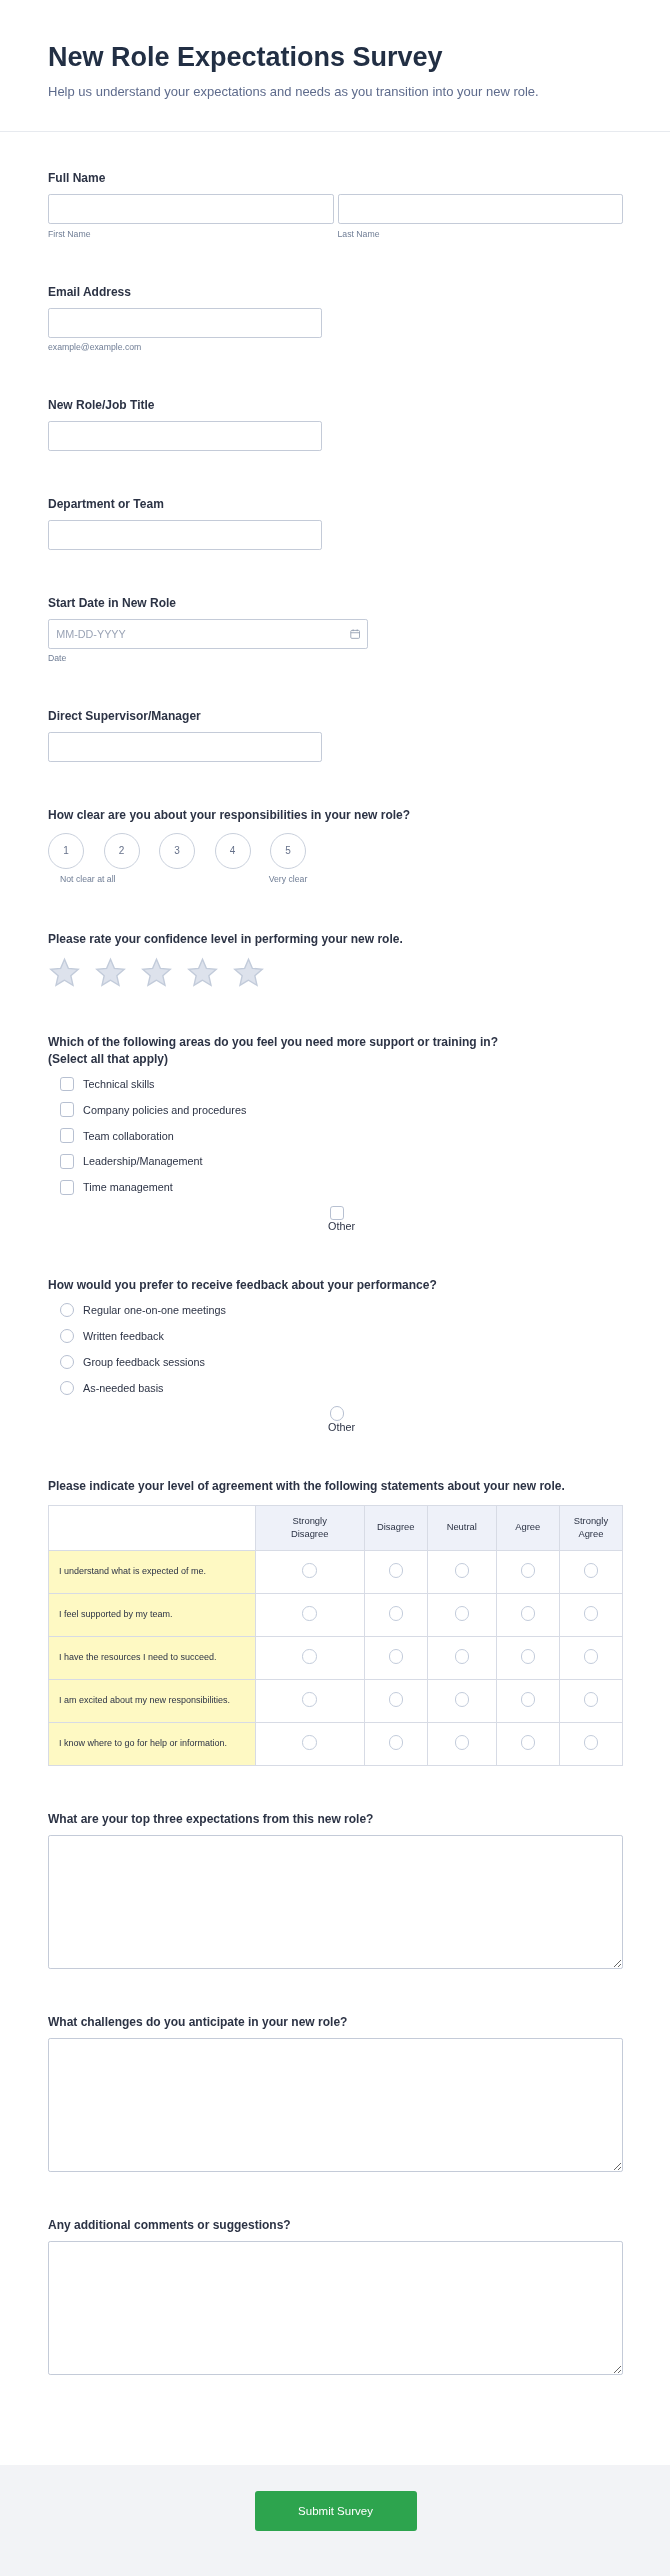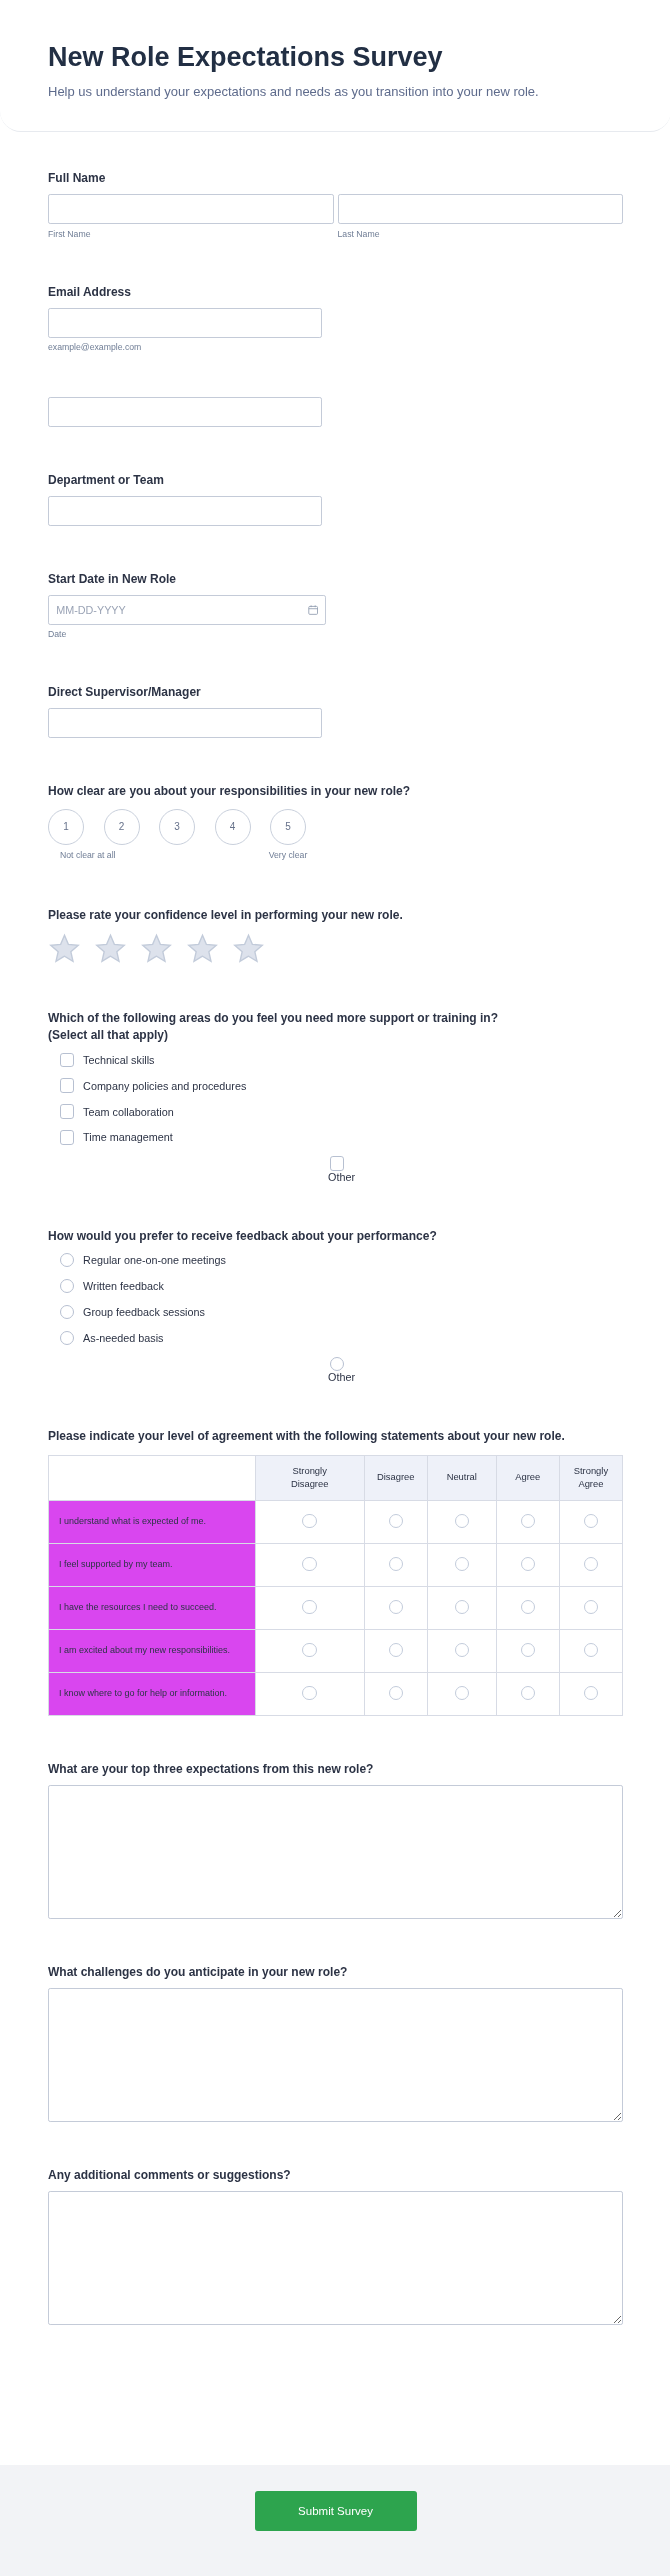--- a/index.html
+++ b/index.html
@@ -9,21 +9,21 @@
   .page {
     width: 671px;
     min-height: 2576px;
     margin: 0 auto;
     background: #ffffff;
     display: flex;
     flex-direction: column;
   }
 
   
-  .form-header { padding: 42px 48px 30px; border-bottom: 0.7px solid #e7eaef; border-radius: 21px; }
+  .form-header { padding: 42px 48px 30px; border-bottom: 0.7px solid #e7eaef; }
   .form-title {
     margin: 0 0 8.7px;
     font-size: 27px;
     font-weight: 700;
     color: #222f44;
     line-height: 1.15;
   }
   .form-subtitle {
     font-size: 13px;
     line-height: 1.5;
@@ -59,21 +59,21 @@
     font-size: 10.8px;
     color: #2c3345;
     font-family: "Liberation Sans", sans-serif;
   }
   .text-input::placeholder { color: #9aa3b5; }
 
   .name-row { display: flex; gap: 4px; max-width: 575px; }
   .name-col { flex: 1; }
   .name-col .text-input { width: 100%; }
 
-  .date-wrap { position: relative; width: 278px; }
+  .date-wrap { position: relative; width: 320px; }
   .date-wrap .text-input { width: 100%; padding-right: 26px; }
   .cal-icon {
     position: absolute;
     right: 7.2px; top: 50%;
     transform: translateY(-50%);
     width: 12.3px; height: 12.3px;
     display: inline-flex;
     cursor: pointer;
   }
 
@@ -135,21 +135,21 @@
     color: #2c3345;
     text-align: center;
     vertical-align: middle;
     padding: 8.7px 4.3px;
     line-height: 1.35;
     height: 45px;
   }
   .matrix thead th span { display: inline-block; max-width: 58px; }
   .matrix thead th.corner { background: #ffffff; }
   .matrix tbody th {
-    background: #d946ef;
+    background: #fef9c3;
     font-size: 9px;
     font-weight: 400;
     color: #2c3345;
     text-align: left;
     vertical-align: middle;
     padding: 7.2px 10px;
     line-height: 1.4;
   }
   .matrix tbody td {
     background: #ffffff;
@@ -228,20 +228,21 @@
       </div>
     </div>
 
     <div class="q">
       <div class="q-label">Email Address</div>
       <input type="text" class="text-input" style="">
       <div class="sublabel">example@example.com</div>
     </div>
 
     <div class="q">
+      <div class="q-label">New Role/Job Title</div>
       <input type="text" class="text-input" style="">
     </div>
 
     <div class="q">
       <div class="q-label">Department or Team</div>
       <input type="text" class="text-input" style="">
     </div>
 
     <div class="q">
       <div class="q-label">Start Date in New Role</div>
@@ -320,20 +321,24 @@
           <span class="checkbox-box"></span>
           <span class="opt-label">Technical skills</span>
         </div>
         <div class="opt">
           <span class="checkbox-box"></span>
           <span class="opt-label">Company policies and procedures</span>
         </div>
         <div class="opt">
           <span class="checkbox-box"></span>
           <span class="opt-label">Team collaboration</span>
+        </div>
+        <div class="opt">
+          <span class="checkbox-box"></span>
+          <span class="opt-label">Leadership/Management</span>
         </div>
         <div class="opt">
           <span class="checkbox-box"></span>
           <span class="opt-label">Time management</span>
         </div>
         <div class="opt">
           <span class="checkbox-box"></span>
           <span class="opt-label">Other</span>
         </div>
       </div>

